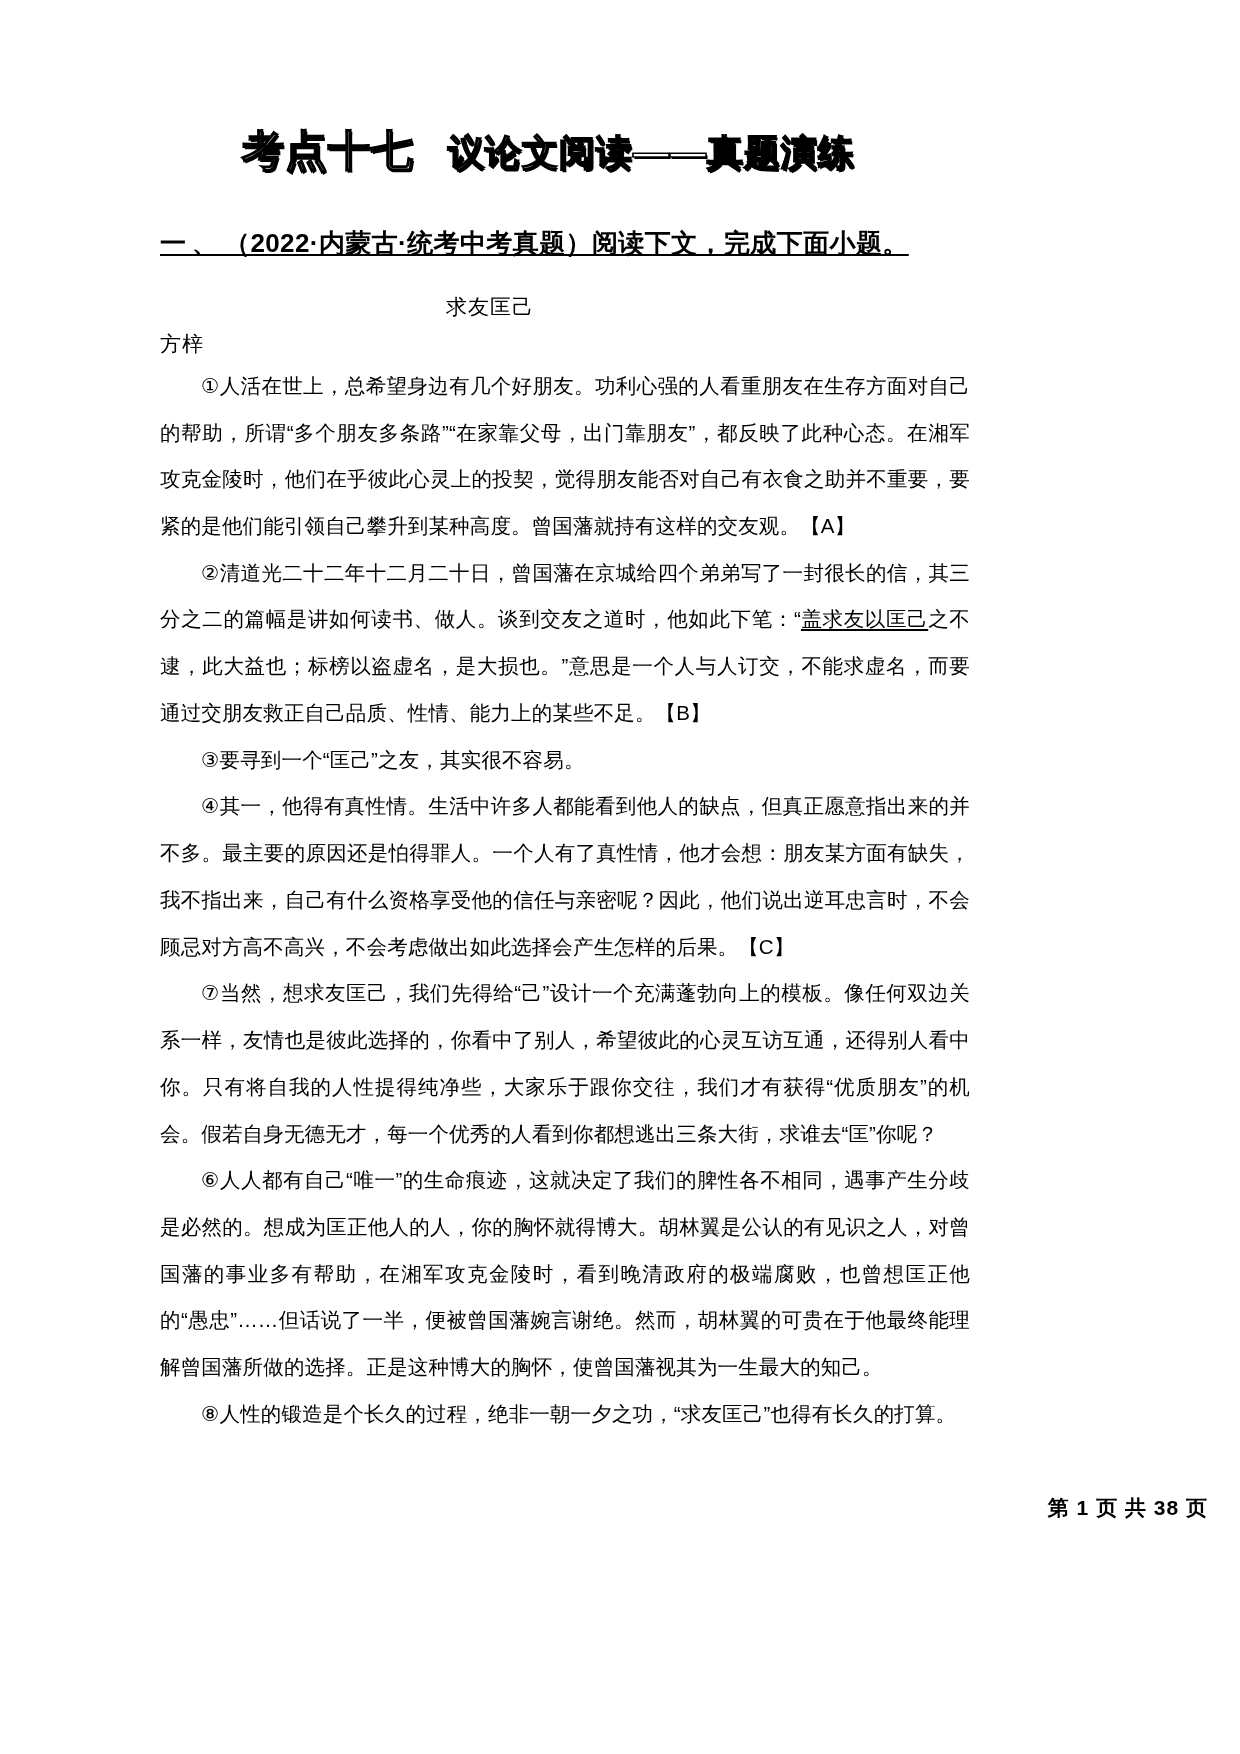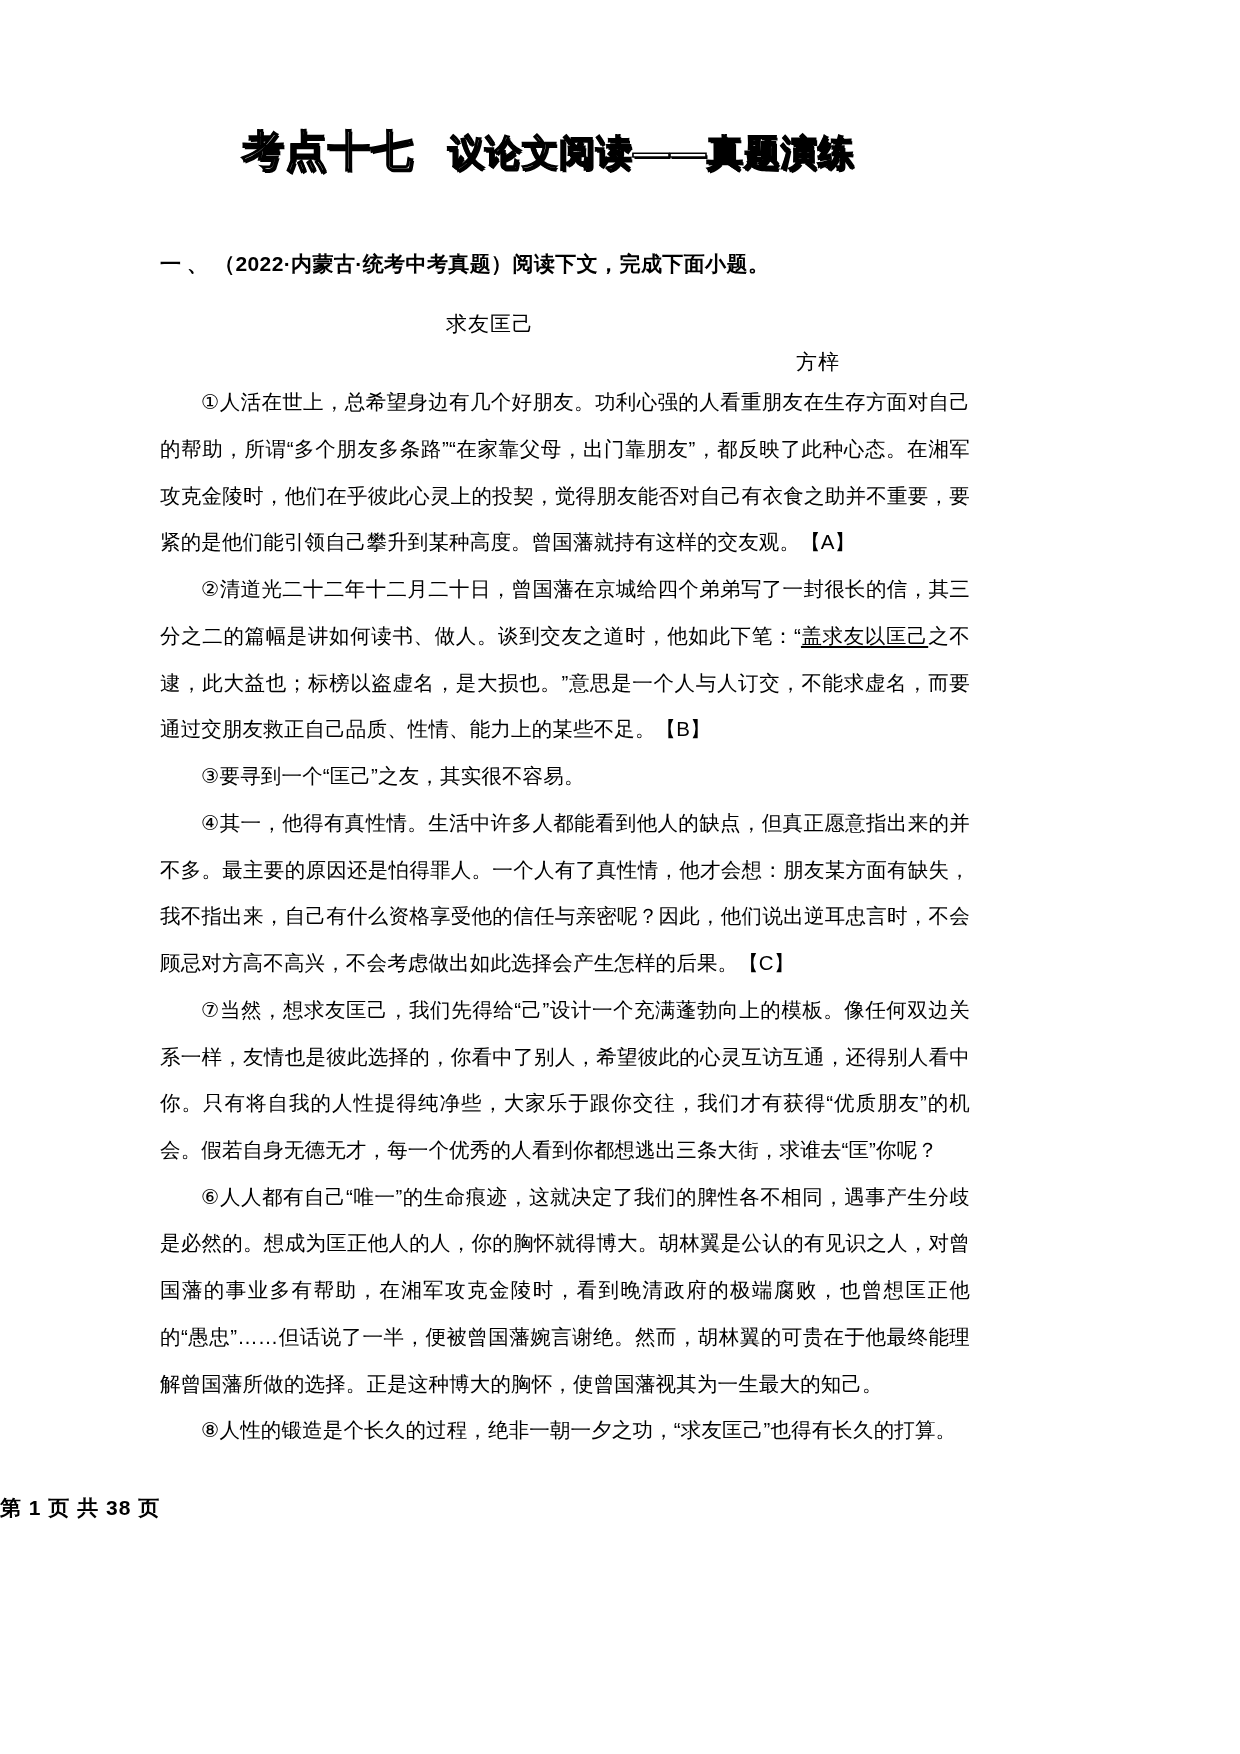--- a/index.html
+++ b/index.html
@@ -44,66 +44,68 @@
     text-shadow:
        1.5px 1.5px 0 #000000,
       -0.4px -0.4px 0 #000000;
   }
   .doc-title .t-main { font-size: 42px; }
   .doc-title .t-gap { display: inline-block; width: 34px; }
   .doc-title .t-sub  { font-size: 36px; }
 
   
   .q-header {
-    margin-top: 72px;
-    font-size: 21px;
+    margin-top: 48px;
+    font-size: 26px;
     font-weight: 700;
     line-height: 1.5;
     letter-spacing: 0.4px;
     white-space: nowrap;
+    text-decoration: underline;
   }
   .q-header .q-num { letter-spacing: 6px; }
 
   
   .art-title {
     margin-top: 26px;
     text-align: center;
     font-size: 21px;
     line-height: 1.7;
     letter-spacing: 1px;
     padding-right: 150px;
   }
   .art-author {
     margin-top: 2px;
-    text-align: right;
+    text-align: left;
     font-size: 21px;
     line-height: 1.7;
     letter-spacing: 1px;
     padding-right: 130px;
+    font-family: Liberation Serif, serif;
   }
 
   
   .para {
     font-size: 20.5px;
     line-height: 2.28;
     text-align: justify;
     text-justify: inter-ideograph;
     letter-spacing: 0.15px;
     text-indent: 2em;
     margin: 0;
   }
   .u { text-decoration: underline; text-underline-offset: 3px; }
 
   
   .footer {
     position: absolute;
     left: 0;
     right: 0;
     top: 1494px;
-    text-align: left;
+    text-align: right;
     font-size: 21px;
     font-weight: 700;
     letter-spacing: 1px;
   }
 </style>
 </head>
 <body>
 
 <div class="page">
   <div class="content">

